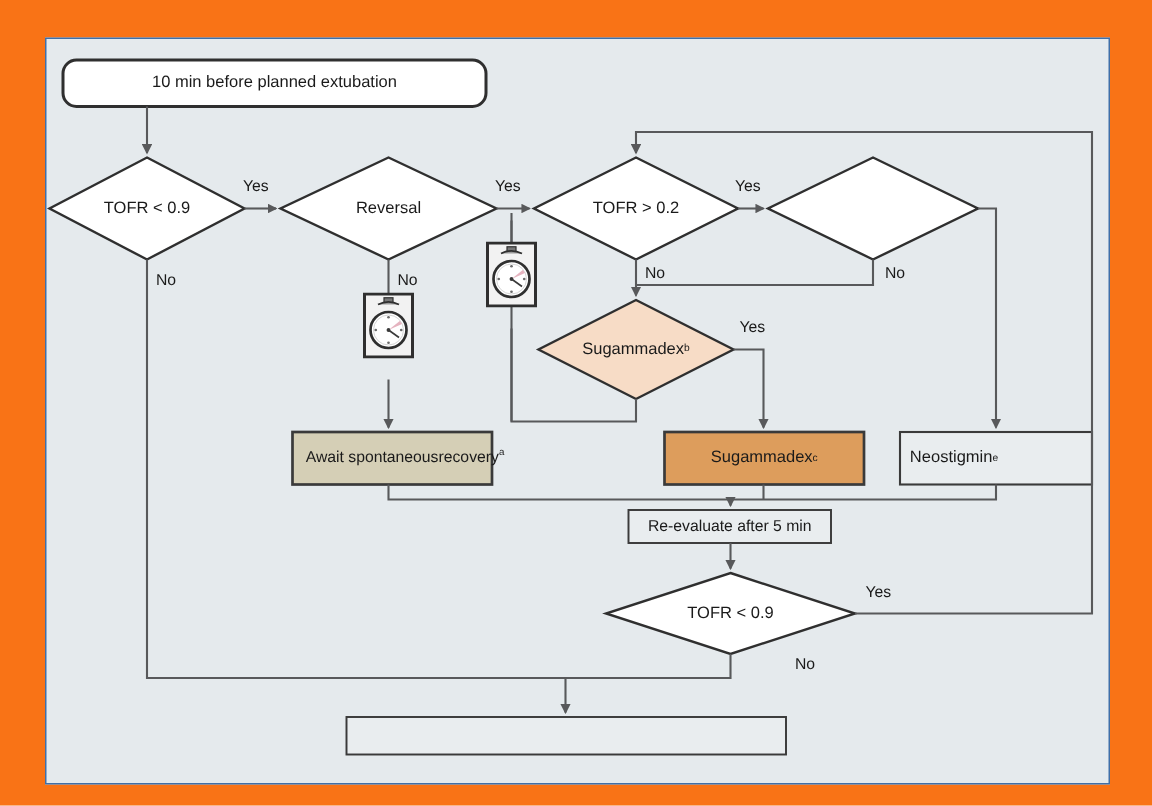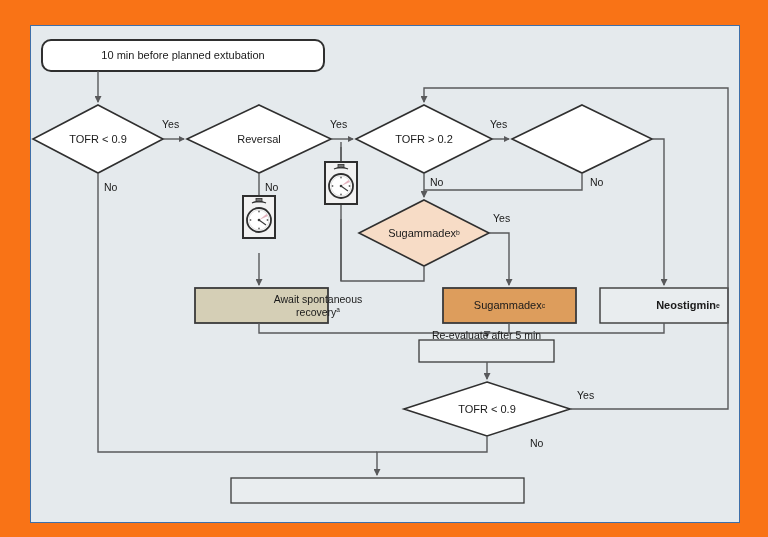--- a/index.html
+++ b/index.html
@@ -185,36 +185,36 @@
   <div class="node-label" style="left:187px; top:125px; width:144px; height:28px; font-size:11px;">Reversal</div>
 
   <div class="node-label" style="left:356px; top:125px; width:136px; height:28px; font-size:11px;">TOFR &gt; 0.2</div>
 
 
   <div class="node-label" style="left:359px; top:219px; width:130px; height:28px; font-size:11px;">
     <span>Sugammadex</span>
       <sup>b</sup>
   </div>
 
-  <div class="node-label" style="left:195px; top:288px; width:150px; height:35px; font-size:10.5px; flex-direction:column;margin-left:48px;">
+  <div class="node-label" style="left:195px; top:288px; width:150px; height:35px; font-size:10.5px; flex-direction:row;">
     <span>Await spontaneous</span>
     <span><span>recovery</span><sup>a</sup></span>
   </div>
 
   <div class="node-label" style="left:443px; top:288px; width:133px; height:35px; font-size:11px;">
     <span>Sugammadex</span>
       <sup>c</sup>
   </div>
 
-  <div class="node-label" style="left:624px; top:288px; width:128px; height:35px; font-size:11px;font-weight:bold;">
+  <div class="node-label" style="left:572px; top:288px; width:128px; height:35px; font-size:11px;">
     <span>Neostigmin</span>
       <sup>e</sup>
   </div>
 
-  <div class="node-label" style="left:419px; top:324px; width:135px; height:22px; font-size:10.5px;">Re-evaluate after 5 min</div>
+  <div class="node-label" style="left:419px; top:340px; width:135px; height:22px; font-size:10.5px;">Re-evaluate after 5 min</div>
 
   <div class="node-label" style="left:404px; top:396px; width:166px; height:26px; font-size:11px;">TOFR &lt; 0.9</div>
 
 
   <div class="edge-label" style="left:162px; top:118px;">Yes</div>
 
   <div class="edge-label" style="left:104px; top:181px;">No</div>
 
   <div class="edge-label" style="left:330px; top:118px;">Yes</div>
 

